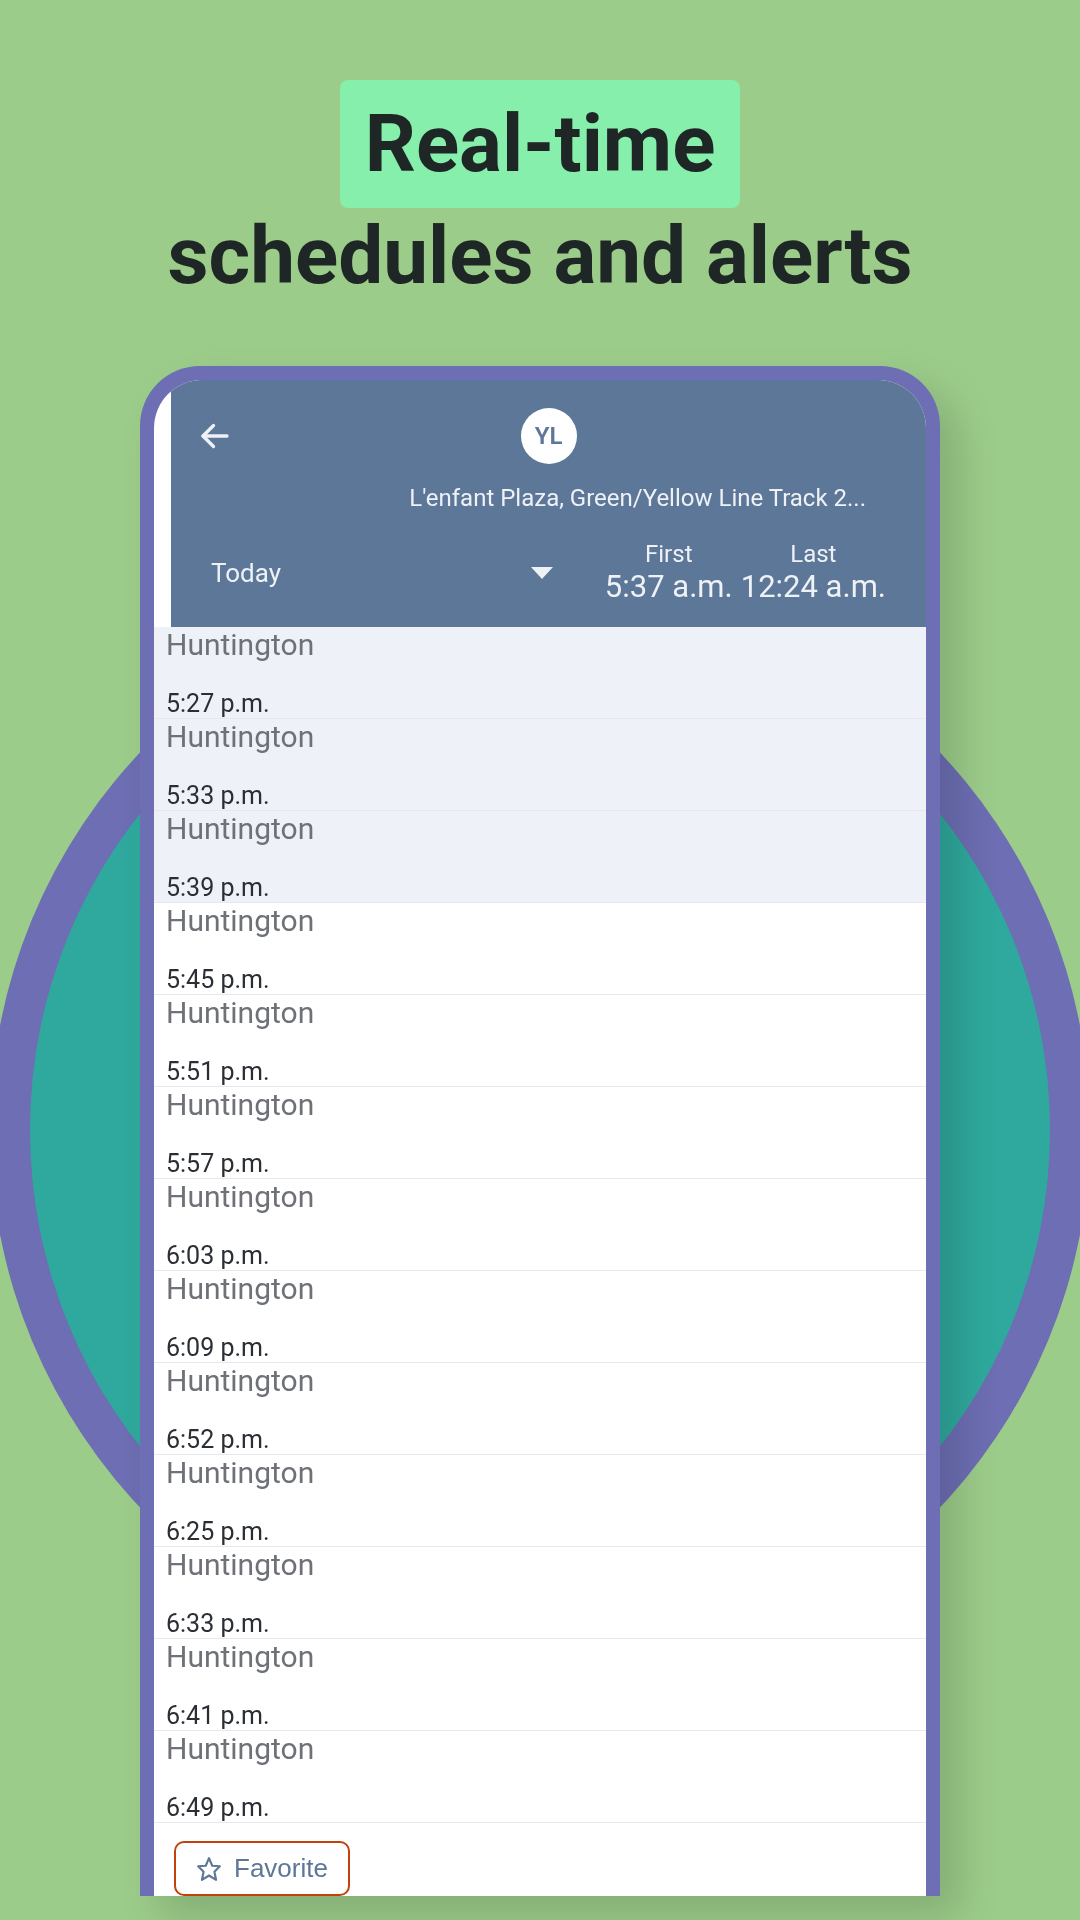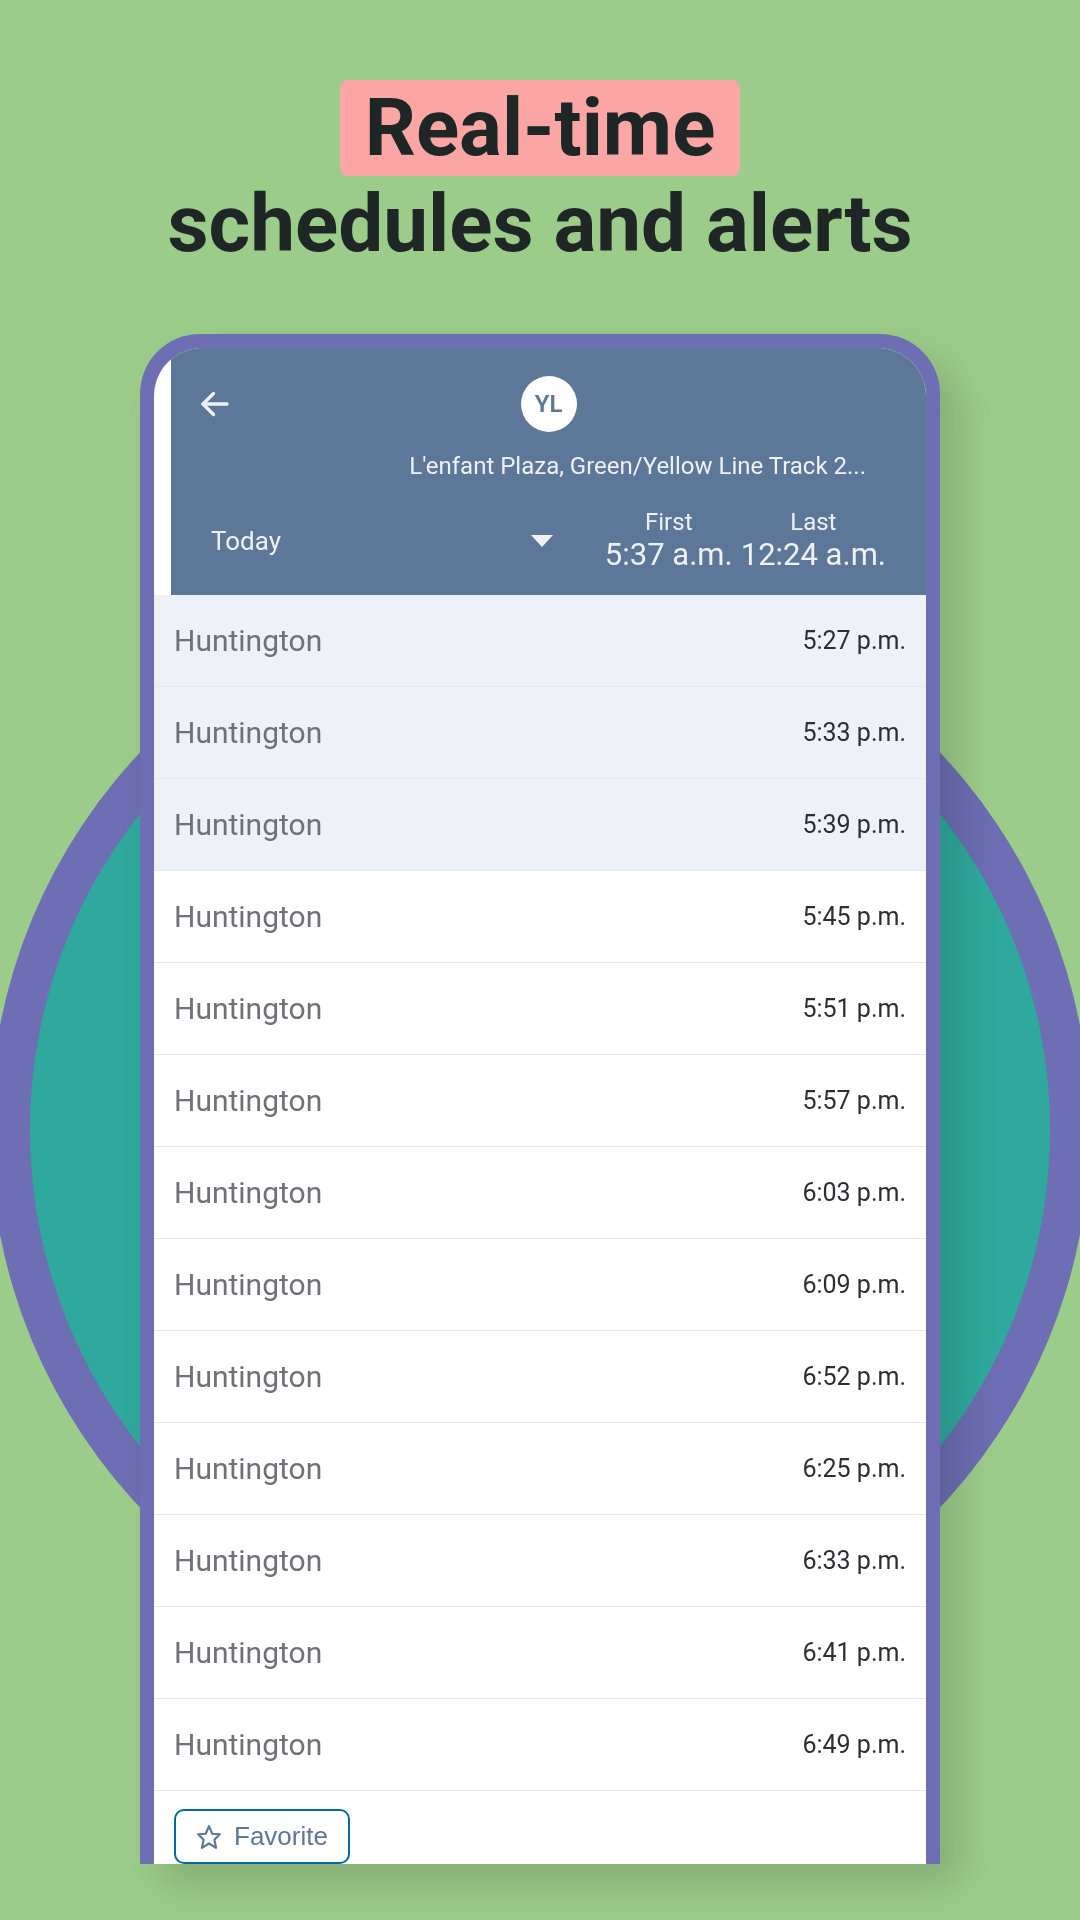--- a/index.html
+++ b/index.html
@@ -36,23 +36,23 @@
       z-index: 2;
       text-align: center;
       margin-top: 80px;
       font-weight: 700;
       font-size: 80px;
       line-height: 1.2;
       color: #1f2626;
     }
     .headline-pill {
       display: inline-block;
-      background: #fca5a5;
+      background: #86efac;
       border-radius: 8px;
-      padding: 0 25px;
+      padding: 16px 25px;
     }
     .phone {
       position: relative;
       z-index: 5;
       width: 800px;
       margin: 62px auto 0;
       background: #6d6eb3;
       border-radius: 60px 60px 0 0;
       padding: 14px 14px 0 14px;
       box-shadow: 20px 20px 40px rgba(0,0,0,0.15);
@@ -127,42 +127,43 @@
       gap: 8px;
       text-align: right;
     }
     .first-last-item { text-align: center; }
     .first-last-label { font-size: 24px; }
     .first-last-time { font-size: 31px; }
     .schedule-list { }
     .schedule-row {
       display: flex;
       justify-content: space-between;
-      align-items: center;
-      padding: 0 20px;
+      align-items: flex-start;
+      padding: 0 12px;
       height: 92px;
       border-bottom: 1px solid #e6e8eb;
+      flex-direction: column;
     }
     .schedule-row.highlight { background: #eef1f8; }
     .destination {
       color: #6e7278;
       font-size: 30px;
     }
     .time {
       color: #2b2f34;
       font-size: 25px;
     }
     .favorite-bar {
       padding: 18px 20px 0;
     }
     .favorite-btn {
       display: inline-flex;
       align-items: center;
       gap: 12px;
-      border: 2px solid #0369a1;
+      border: 2px solid #c2410c;
       color: #5d7799;
       background: #fff;
       border-radius: 10px;
       padding: 10px 20px;
       font-size: 26px;
       cursor: pointer;
     }
     .star-icon {
       width: 26px;
       height: 26px;

